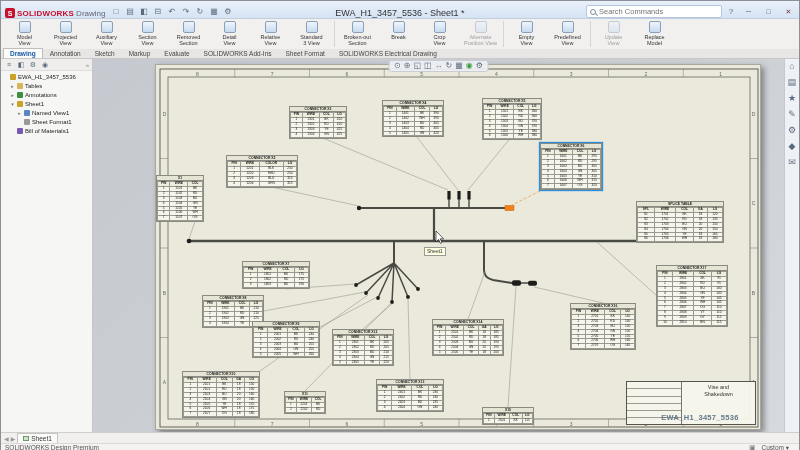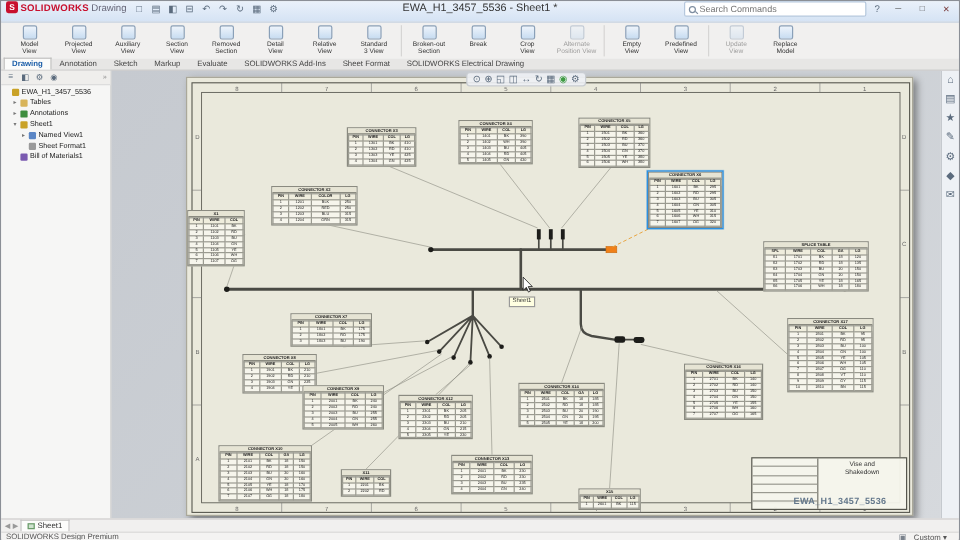--- a/index.html
+++ b/index.html
@@ -2,33 +2,33 @@
 <html><head>
 <meta charset="utf-8">
 <style>
   *{margin:0;padding:0;box-sizing:border-box}
   html,body{width:800px;height:450px;overflow:hidden}
   body{font-family:"Liberation Sans",sans-serif;background:#9aa0a8}
   .app{position:relative;width:800px;height:450px;background:#f0efee;border:1px solid #8b8f96}
 
   
   .titlebar{position:absolute;left:0;top:0;width:100%;height:18px;
-    background:linear-gradient(#eaf1fa,#d5e3f4);display:flex;align-items:flex-start;
+    background:linear-gradient(#eaf1fa,#d5e3f4);display:flex;align-items:flex-end;
     font-size:9px;color:#444;border-bottom:1px solid #c2cfde}
   .logo{display:flex;align-items:center;gap:2px;padding:0 4px}
   .logomark{width:10px;height:10px;background:#c8102e;color:#fff;font-size:7px;font-weight:bold;
     display:flex;align-items:center;justify-content:center;border-radius:2px}
   .logotext{color:#c8102e;font-weight:bold;font-size:8px;letter-spacing:.2px}
   .logosuffix{color:#667;font-size:8px}
   .menuicons{display:flex;align-items:center;gap:1px}
   .mi{width:13px;height:13px;display:flex;align-items:center;justify-content:center;
     font-size:8px;color:#5b6b7d;border-radius:2px}
   .tb-title{position:absolute;left:50%;transform:translateX(-50%);font-size:9px;color:#333;white-space:nowrap}
   .tb-right{margin-left:auto;display:flex;align-items:center;gap:3px;padding-right:2px}
-  .searchbox{display:flex;align-items:center;width:152px;height:13px;background:#fff;
+  .searchbox{display:flex;align-items:center;width:136px;height:13px;background:#fff;
     border:1px solid #b5c7dd;border-radius:2px;padding:0 3px;gap:3px}
   .lens{width:6px;height:6px;border:1px solid #7d8da0;border-radius:50%;position:relative;flex:0 0 auto}
   .lens:after{content:"";position:absolute;width:3px;height:1px;background:#7d8da0;
     transform:rotate(45deg);right:-2.5px;bottom:-1px}
   .searchbox input{border:0;outline:0;flex:1;font-size:7.5px;font-family:inherit;color:#333;background:transparent}
   .helpbtn{font-size:8px;color:#5b6b7d;width:12px;text-align:center}
   .winbtn{width:17px;height:13px;display:flex;align-items:center;justify-content:center;
     font-size:7px;color:#555}
   .winbtn.close{color:#7a3b3b}
 

